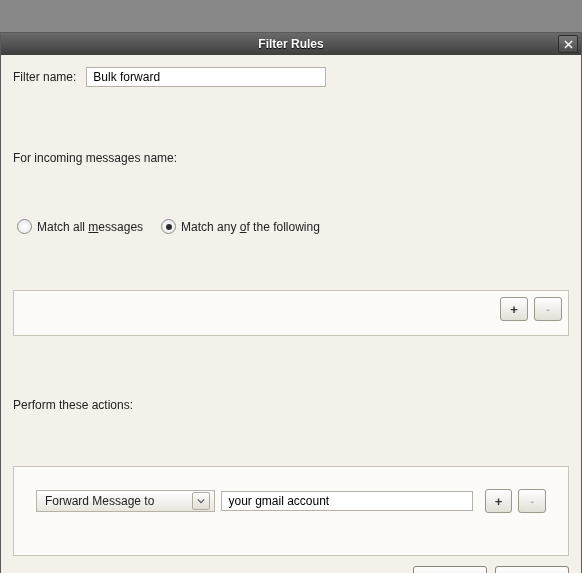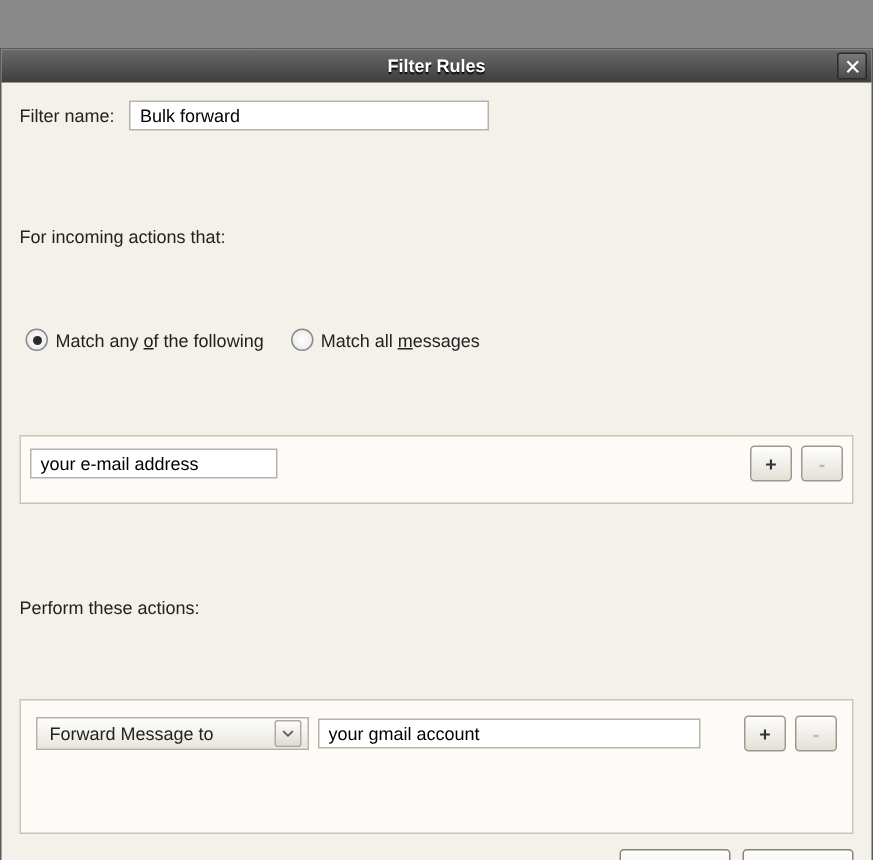--- a/index.html
+++ b/index.html
@@ -14,21 +14,21 @@
 .u{text-decoration:underline;}
 .text-input{height:20px;border:1px solid #b7b2a8;background:#fff;padding:2px 6px;font-family:inherit;font-size:12px;box-sizing:border-box;}
 .filter-name{width:240px;margin-left:10px;}
 .section-label{margin-top:16px;margin-bottom:6px;}
 .radio-row{display:flex;align-items:center;gap:18px;padding:0 4px 8px 4px;}
 .radio-opt{display:flex;align-items:center;gap:5px;cursor:pointer;}
 .radio-dot{width:13px;height:13px;border:1px solid #8a8a8a;border-radius:50%;background:radial-gradient(#fff,#e6e6e6);display:flex;align-items:center;justify-content:center;}
 .radio-dot.sel::after{content:"";width:6px;height:6px;border-radius:50%;background:#2b2b2b;display:block;}
 .panel{border:1px solid #c9c3b8;background:#fcfbf7;box-sizing:border-box;}
 .cond-panel{flex:1;min-height:0;overflow:auto;padding:6px;}
-.act-panel{height:90px;padding:10px;overflow:auto;}
+.act-panel{height:90px;padding:22px;overflow:auto;}
 .cond-row{display:flex;align-items:center;gap:6px;}
 .dropdown{height:22px;border:1px solid #b7b2a8;background:linear-gradient(#fefefe,#e9e5dd);display:flex;align-items:center;justify-content:space-between;padding:0 4px 0 8px;box-sizing:border-box;cursor:pointer;}
 .dropdown .dd-label{overflow:hidden;text-overflow:ellipsis;white-space:nowrap;}
 .dd-btn{width:16px;height:16px;border:1px solid #b0aba1;background:linear-gradient(#fdfdfd,#e0dcd3);display:flex;align-items:center;justify-content:center;border-radius:2px;}
 .dd-btn svg{width:8px;height:6px;}
 .w-field{width:130px;}
 .w-cond{width:135px;}
 .w-val{width:165px;}
 .w-act{width:182px;}
 .w-actval{width:255px;}
@@ -55,36 +55,35 @@
 
   <div class="body">
 
     <div class="row">
       <span class="label">
         <span>Filter name:</span>
       </span>
       <input class="text-input filter-name" value="Bulk forward" style="">
     </div>
 
-    <div class="section-label">For incoming actions that:</div>
+    <div class="section-label">For incoming messages name:</div>
 
     <div class="radio-row">
       <div class="radio-opt">
+        <span class="radio-dot"></span>
+        <span><span>Match all </span><span class="u">m</span><span>essages</span></span>
+      </div>
+      <div class="radio-opt">
         <span class="radio-dot sel"></span>
         <span><span>Match any </span><span class="u">o</span><span>f the following</span></span>
-      </div>
-      <div class="radio-opt">
-        <span class="radio-dot"></span>
-        <span><span>Match all </span><span class="u">m</span><span>essages</span></span>
       </div>
     </div>
 
     <div class="panel cond-panel">
       <div class="cond-row">
-        <input class="text-input w-val" value="your e-mail address" style="">
         <div class="spacer-flex"></div>
         <div class="pm-btn">+</div>
         <div class="pm-btn disabled">-</div>
       </div>
     </div>
 
     <div class="section-label" style="margin-top:14px">Perform these actions:</div>
 
     <div class="panel act-panel">
       <div class="cond-row">

